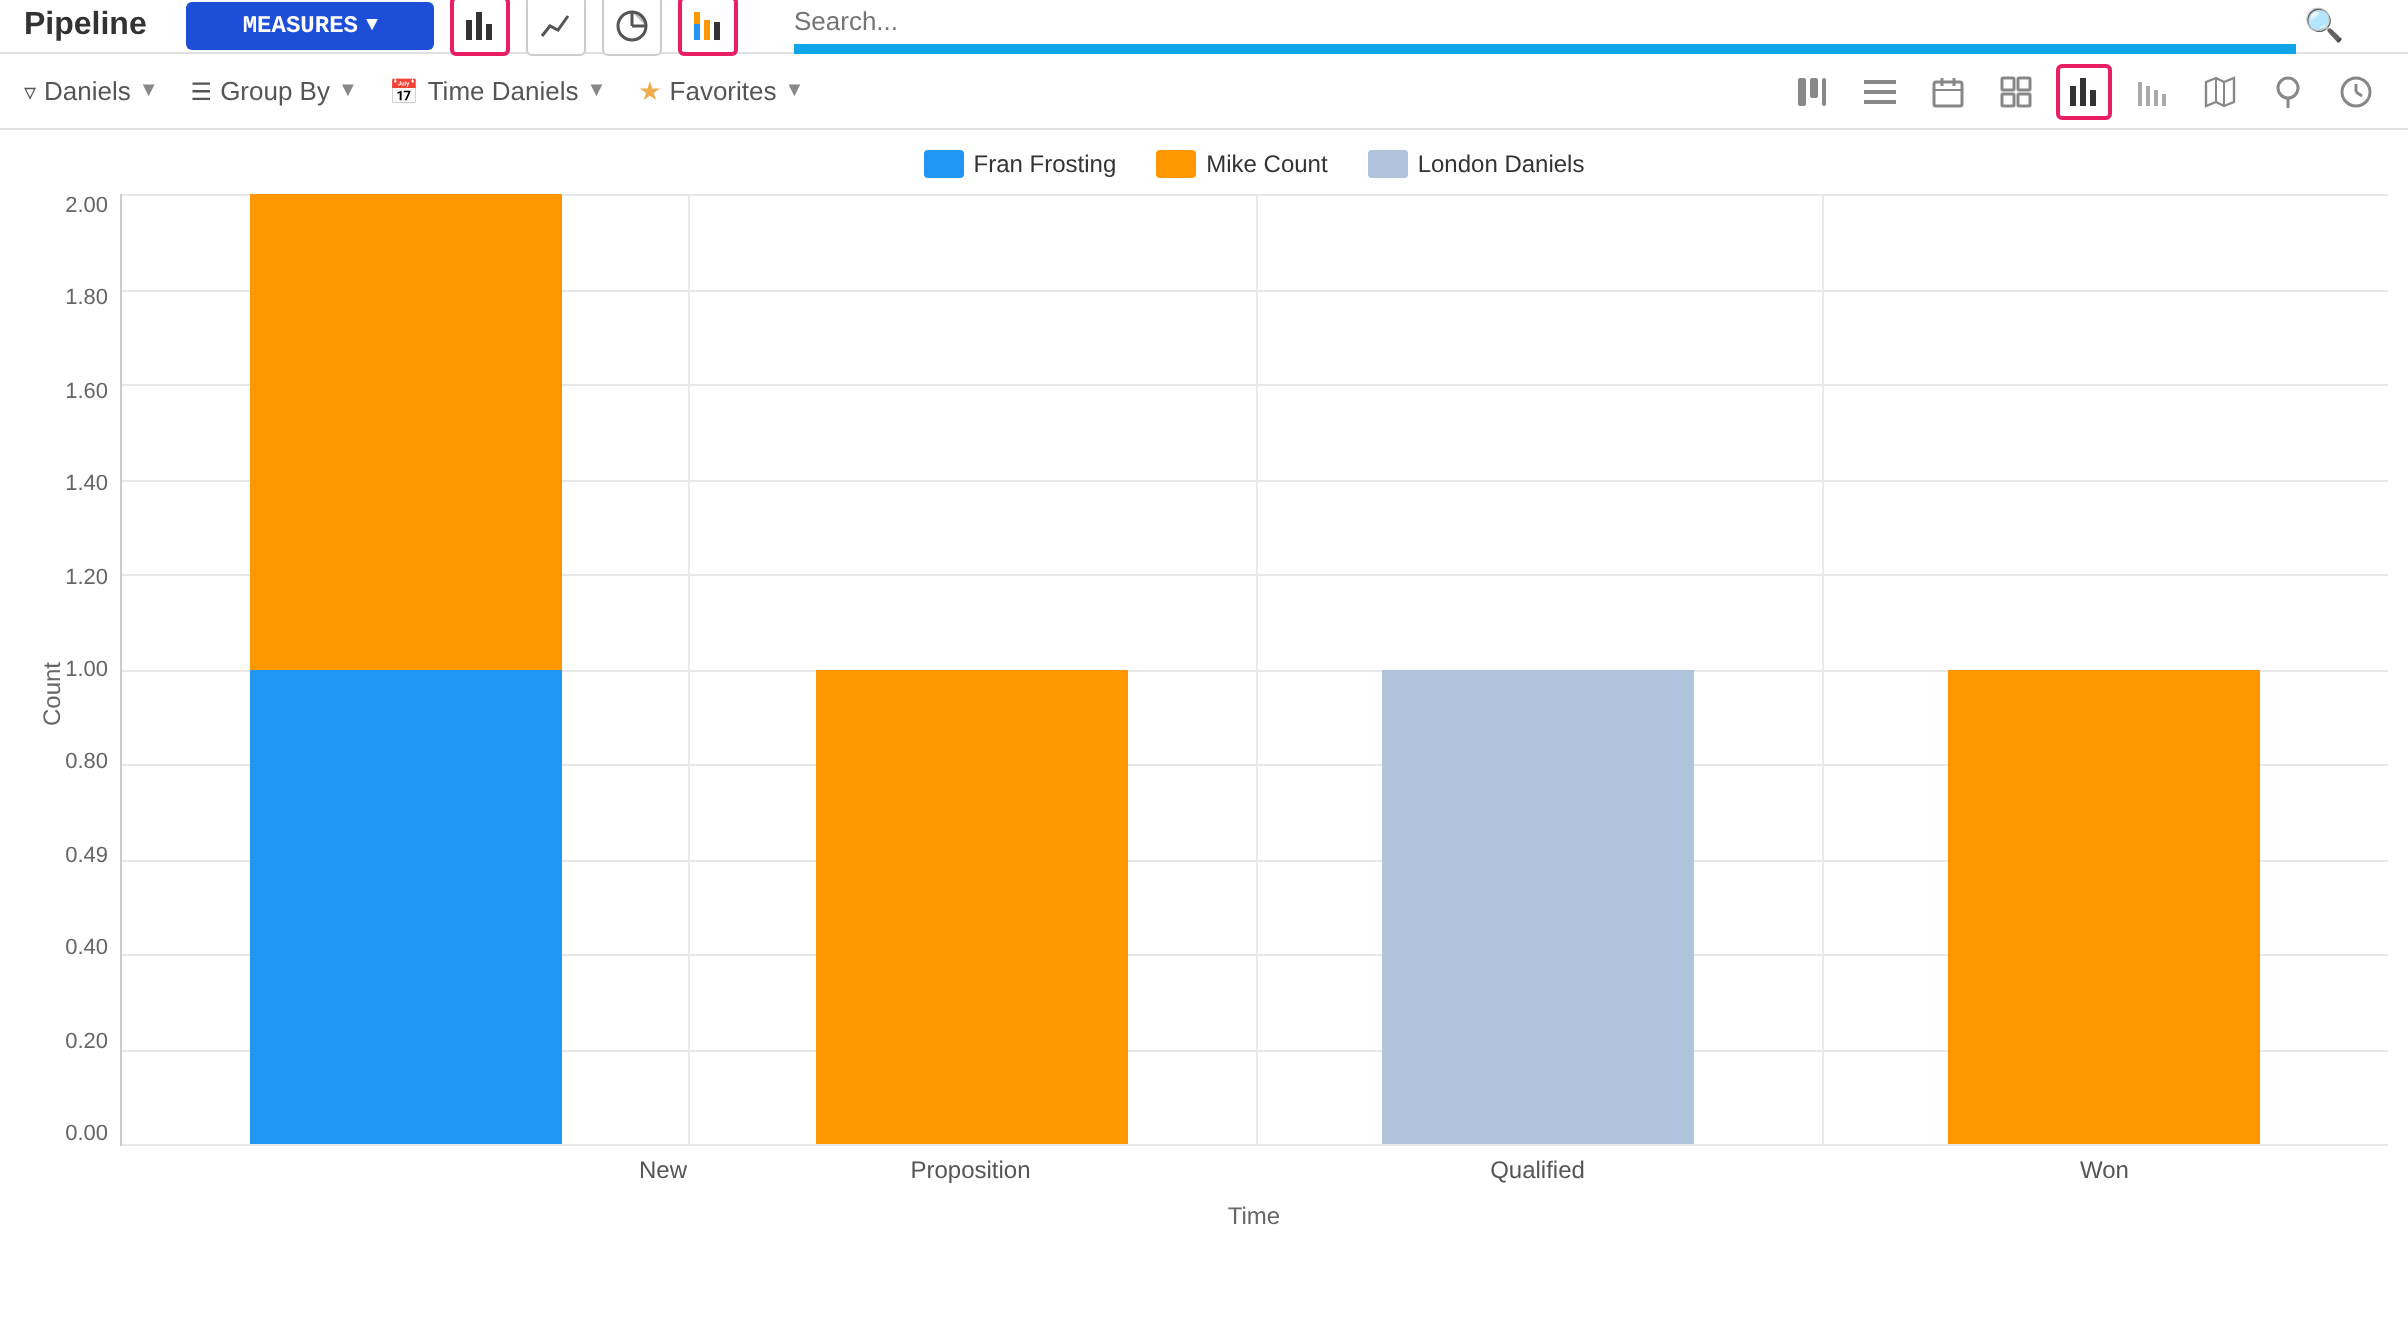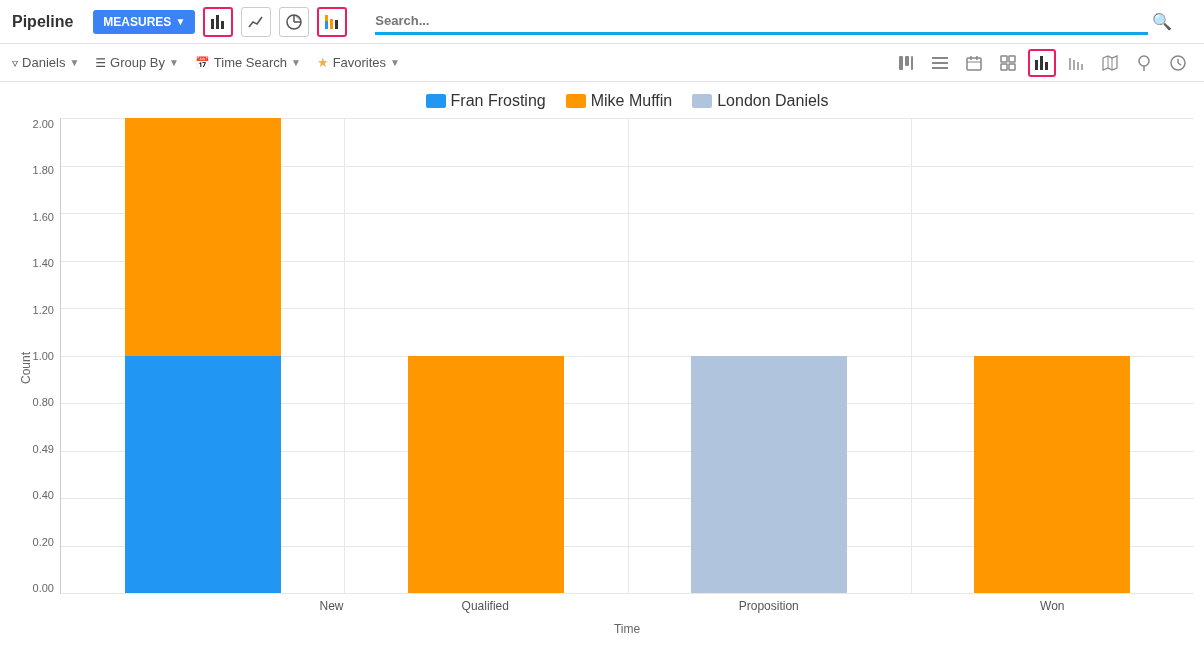--- a/index.html
+++ b/index.html
@@ -3,43 +3,44 @@
   <meta charset="utf-8">
   <style>
     * { box-sizing: border-box; margin: 0; padding: 0; }
     body { font-family: Arial, sans-serif; font-size: 13px; background: #fff; color: #333; width: 1204px; height: 672px; overflow: hidden; }
 
     
     .header {
       display: flex;
       align-items: center;
       padding: 0 12px;
-      height: 44px;
+      height: 27px;
       border-bottom: 1px solid #e0e0e0;
       gap: 8px;
     }
     .page-title {
       font-size: 16px;
       font-weight: 600;
       color: #333;
       margin-right: 12px;
       white-space: nowrap;
     }
     .measures-btn {
-      background: #3b82f6;
+      background: #1d4ed8;
       color: #fff;
       border: none;
       border-radius: 3px;
-      padding: 5px 10px;
+      padding: 5px 28px;
       font-size: 12px;
       font-weight: bold;
       cursor: pointer;
       display: flex;
       align-items: center;
       gap: 4px;
+      font-family: Liberation Mono, monospace;
     }
     .measures-btn .arrow { font-size: 10px; }
 
     .toolbar-icon-btn {
       border: 1px solid #ccc;
       background: #fff;
       border-radius: 3px;
       width: 30px;
       height: 30px;
       display: flex;
@@ -55,26 +56,25 @@
 
     .search-area {
       flex: 1;
       display: flex;
       align-items: center;
       margin: 0 20px;
     }
     .search-input {
       width: 100%;
       border: none;
-      border-bottom: 3px solid #0ea5e9;
+      border-bottom: 5px solid #0ea5e9;
       outline: none;
       font-size: 13px;
       padding: 4px 0;
       color: #999;
-      font-weight: bold;
     }
     .search-icon { color: #999; font-size: 16px; margin-left: 4px; }
 
     
     .toolbar2 {
       display: flex;
       align-items: center;
       padding: 4px 12px;
       border-bottom: 1px solid #e0e0e0;
       gap: 0;
@@ -124,21 +124,21 @@
       position: relative;
       padding: 10px 10px 50px 60px;
       height: calc(672px - 44px - 38px);
     }
     .legend {
       display: flex;
       justify-content: center;
       align-items: center;
       gap: 20px;
       margin-bottom: 8px;
-      font-size: 16px;
+      font-size: 12px;
     }
     .legend-item {
       display: flex;
       align-items: center;
       gap: 5px;
     }
     .legend-color {
       width: 20px;
       height: 14px;
       border-radius: 2px;
@@ -210,21 +210,21 @@
     </div>
 
     <div class="filter-btn">
       <span style="font-size:12px;">☰</span>
       <span>Group By</span>
       <span class="caret">▼</span>
     </div>
 
     <div class="filter-btn">
       <span style="font-size:12px;">📅</span>
-      <span>Time Search</span>
+      <span>Time Daniels</span>
       <span class="caret">▼</span>
     </div>
 
     <div class="filter-btn">
       <span style="color:#f0ad4e;">★</span>
       <span>Favorites</span>
       <span class="caret">▼</span>
     </div>
   </div>
   <div class="toolbar2-right">
@@ -307,21 +307,21 @@
 
 <div class="chart-container">
 
   <div class="legend">
     <div class="legend-item">
       <div class="legend-color" style="background:#2196F3;"></div>
       <span>Fran Frosting</span>
     </div>
     <div class="legend-item">
       <div class="legend-color" style="background:#FF9800;"></div>
-      <span>Mike Muffin</span>
+      <span>Mike Count</span>
     </div>
     <div class="legend-item">
       <div class="legend-color" style="background:#B0C4DE;"></div>
       <span>London Daniels</span>
     </div>
   </div>
 
   <div class="chart-inner">
 
     <div style="position:absolute; left:-50px; top:50%; transform:translateY(-50%) rotate(-90deg); font-size:12px; color:#666; white-space:nowrap;">Count</div>
@@ -387,22 +387,22 @@
           <div style="display:flex; align-items:flex-end; width:55%; height:100%; max-width:180px;">
             <div style="flex:1; background:#FF9800; height:50%;"></div>
           </div>
         </div>
 
       </div>
     </div>
 
     <div style="display:flex; height:24px; align-items:center;">
       <div style="flex:1; text-align:right; font-size:12px; color:#555;">New</div>
+      <div style="flex:1; text-align:center; font-size:12px; color:#555;">Proposition</div>
       <div style="flex:1; text-align:center; font-size:12px; color:#555;">Qualified</div>
-      <div style="flex:1; text-align:center; font-size:12px; color:#555;">Proposition</div>
       <div style="flex:1; text-align:center; font-size:12px; color:#555;">Won</div>
     </div>
   </div>
 
   <div style="text-align:center; font-size:12px; color:#666; margin-top:4px;">Time</div>
 </div>
 
 <style>
   
 </style>

